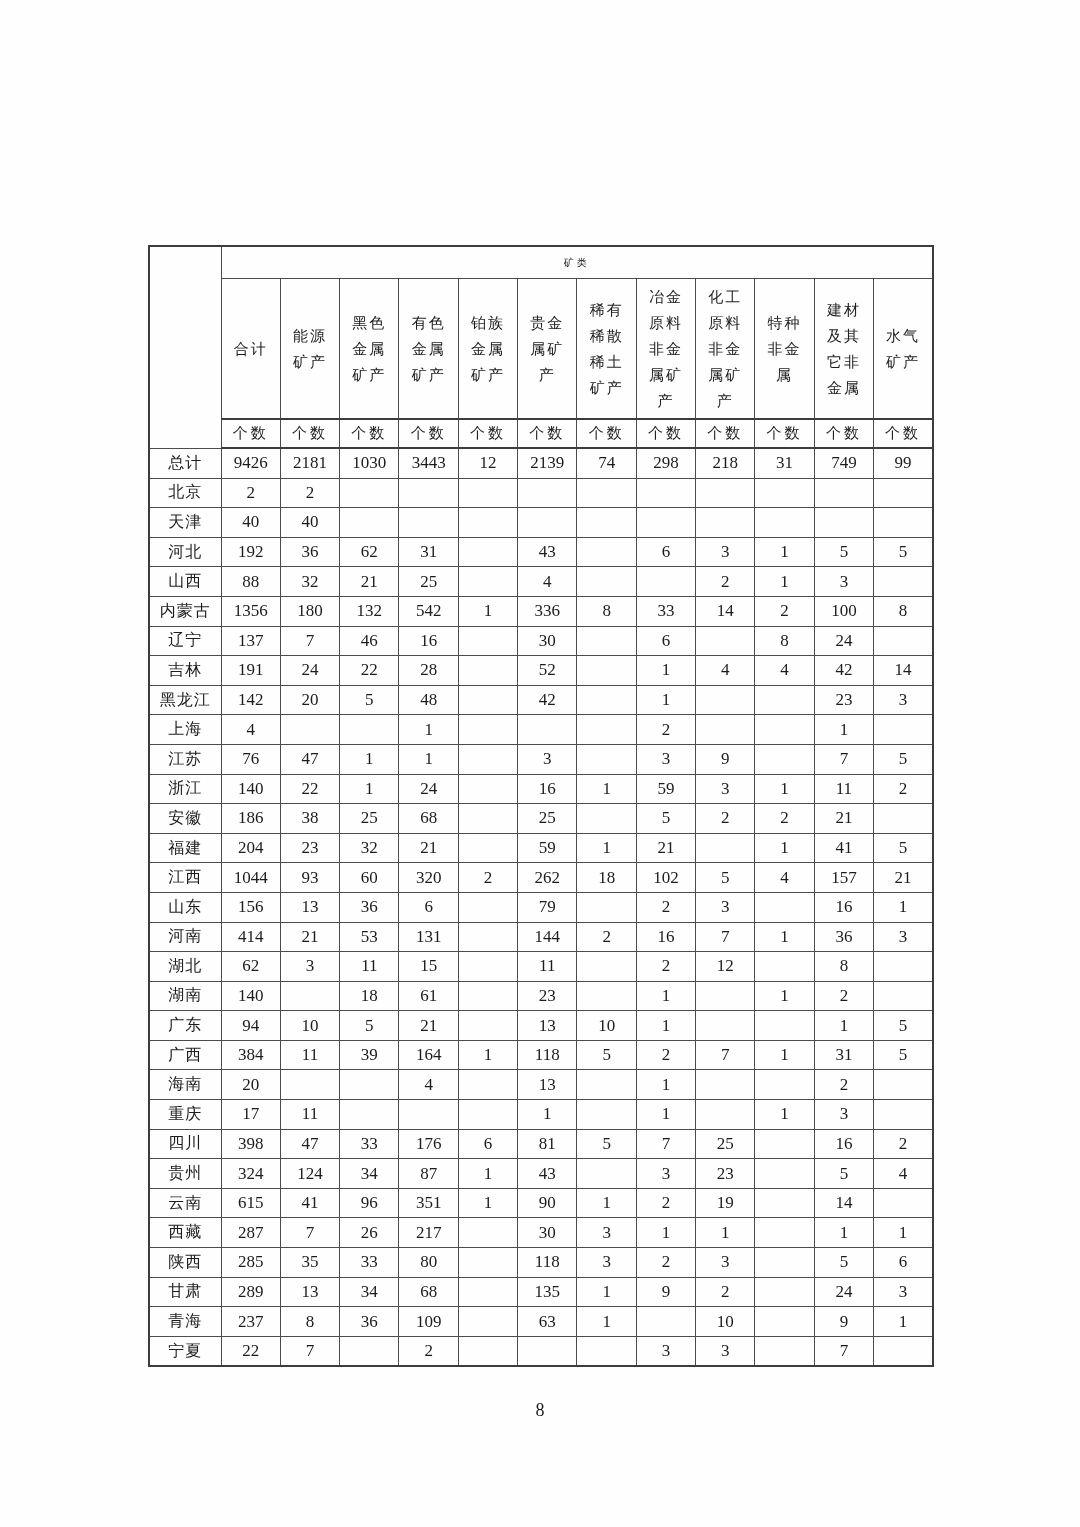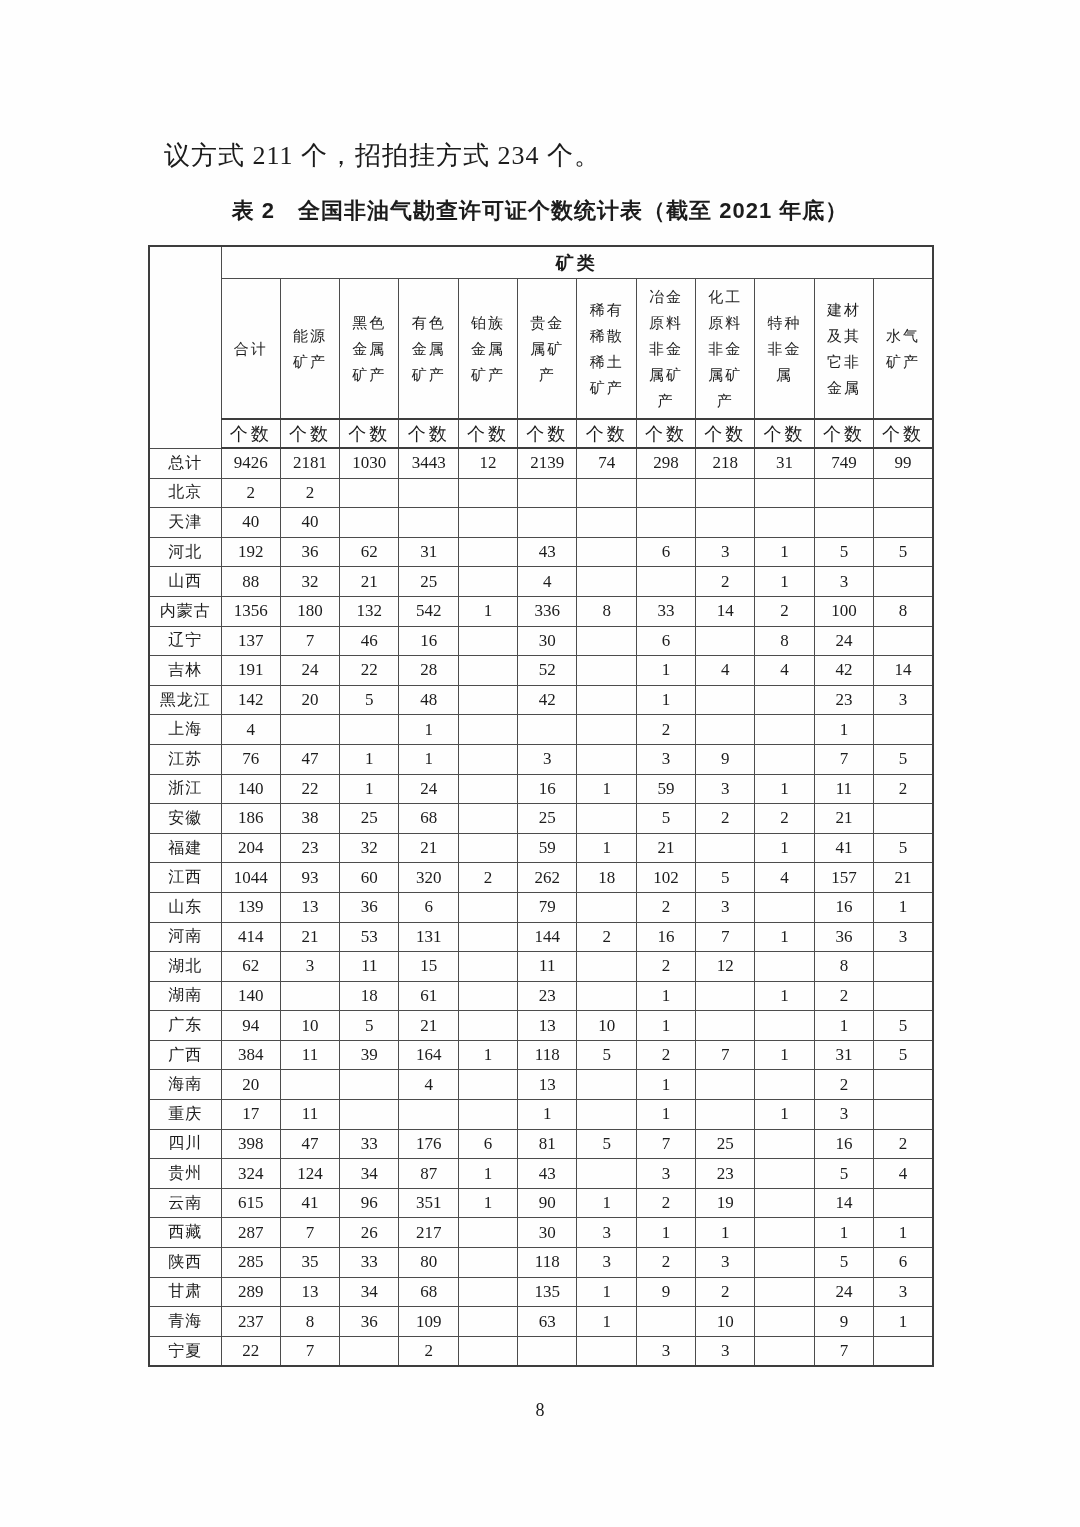--- a/index.html
+++ b/index.html
@@ -41,33 +41,33 @@
     border: 2px solid #3d3d3d;
   }
   table.stat-table col.c-province { width: 72px; }
   table.stat-table td {
     border: 1px solid #4c4c4c;
     text-align: center;
     vertical-align: middle;
     padding: 0;
     overflow: hidden;
   }
-  tr.group-row td { height: 31px; font-size: 18px; letter-spacing: 3px; font-weight: bold; }
+  tr.group-row td { height: 31px; font-size: 10px; letter-spacing: 3px; }
   td.corner-cell { background: #fefefe; }
   tr.cat-row td {
     height: 139px;
     font-size: 15px;
     letter-spacing: 2px;
     line-height: 26px;
     padding: 0 9px;
     word-break: break-all;
   }
   tr.count-row td {
     height: 27px;
-    font-size: 18px;
+    font-size: 15px;
     letter-spacing: 3px;
     border-top: 2px solid #3d3d3d;
     border-bottom: 2px solid #3d3d3d;
   }
   tbody.data-body td {
     height: 28.6px;
     font-size: 17px;
   }
   tbody.data-body td.province {
     font-size: 16px;
@@ -80,23 +80,21 @@
     width: 1080px;
     text-align: center;
     font-size: 18px;
   }
 </style>
 </head>
 <body>
 
 <div class="page">
 
-  <div class="intro">议方式 211 个，招拍挂方式 234 个。</div>
 
-  <div class="table-title">表 2　全国非油气勘查许可证个数统计表（截至 2021 年底）</div>
 
   <table class="stat-table">
     <colgroup>
       <col class="c-province">
       <col>
         <col>
         <col>
         <col>
         <col>
         <col>
@@ -362,21 +360,21 @@
           <td>262</td>
           <td>18</td>
           <td>102</td>
           <td>5</td>
           <td>4</td>
           <td>157</td>
           <td>21</td>
         </tr>
         <tr>
           <td class="province">山东</td>
-          <td>139</td>
+          <td>156</td>
           <td>13</td>
           <td>36</td>
           <td>6</td>
           <td></td>
           <td>79</td>
           <td></td>
           <td>2</td>
           <td>3</td>
           <td></td>
           <td>16</td>

